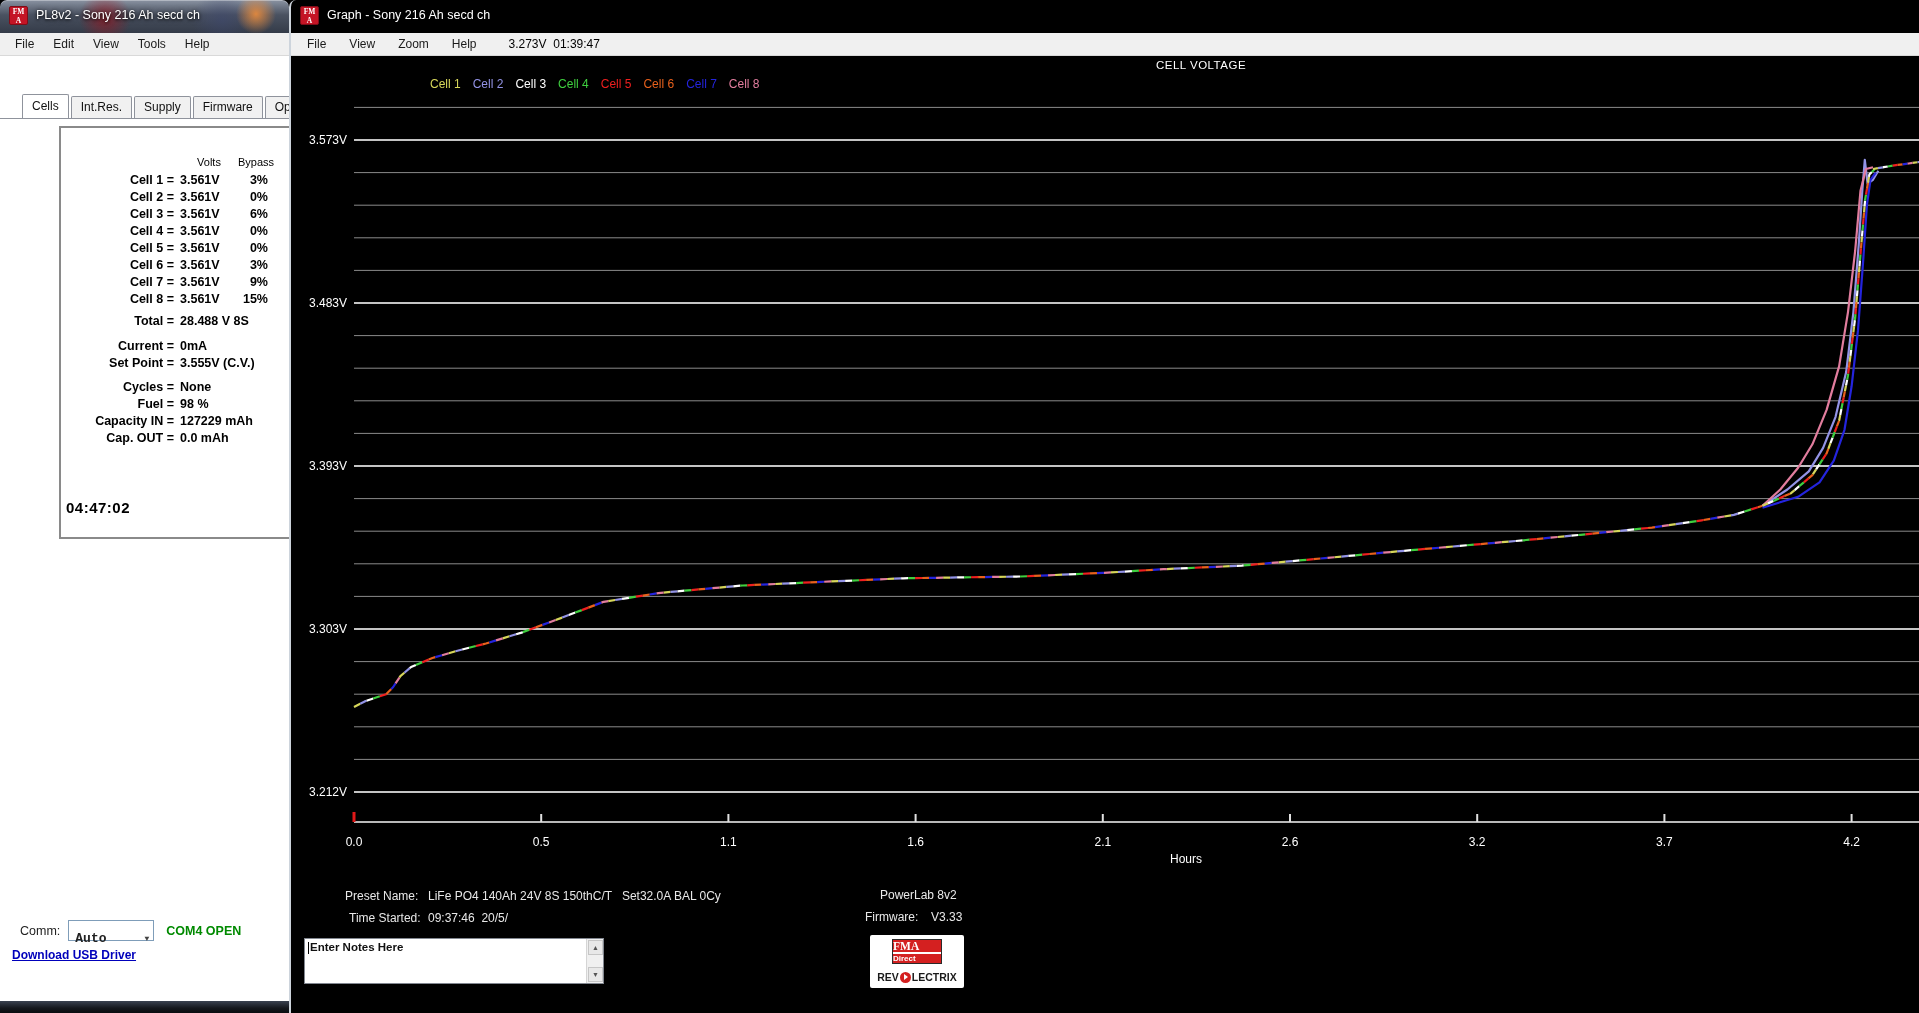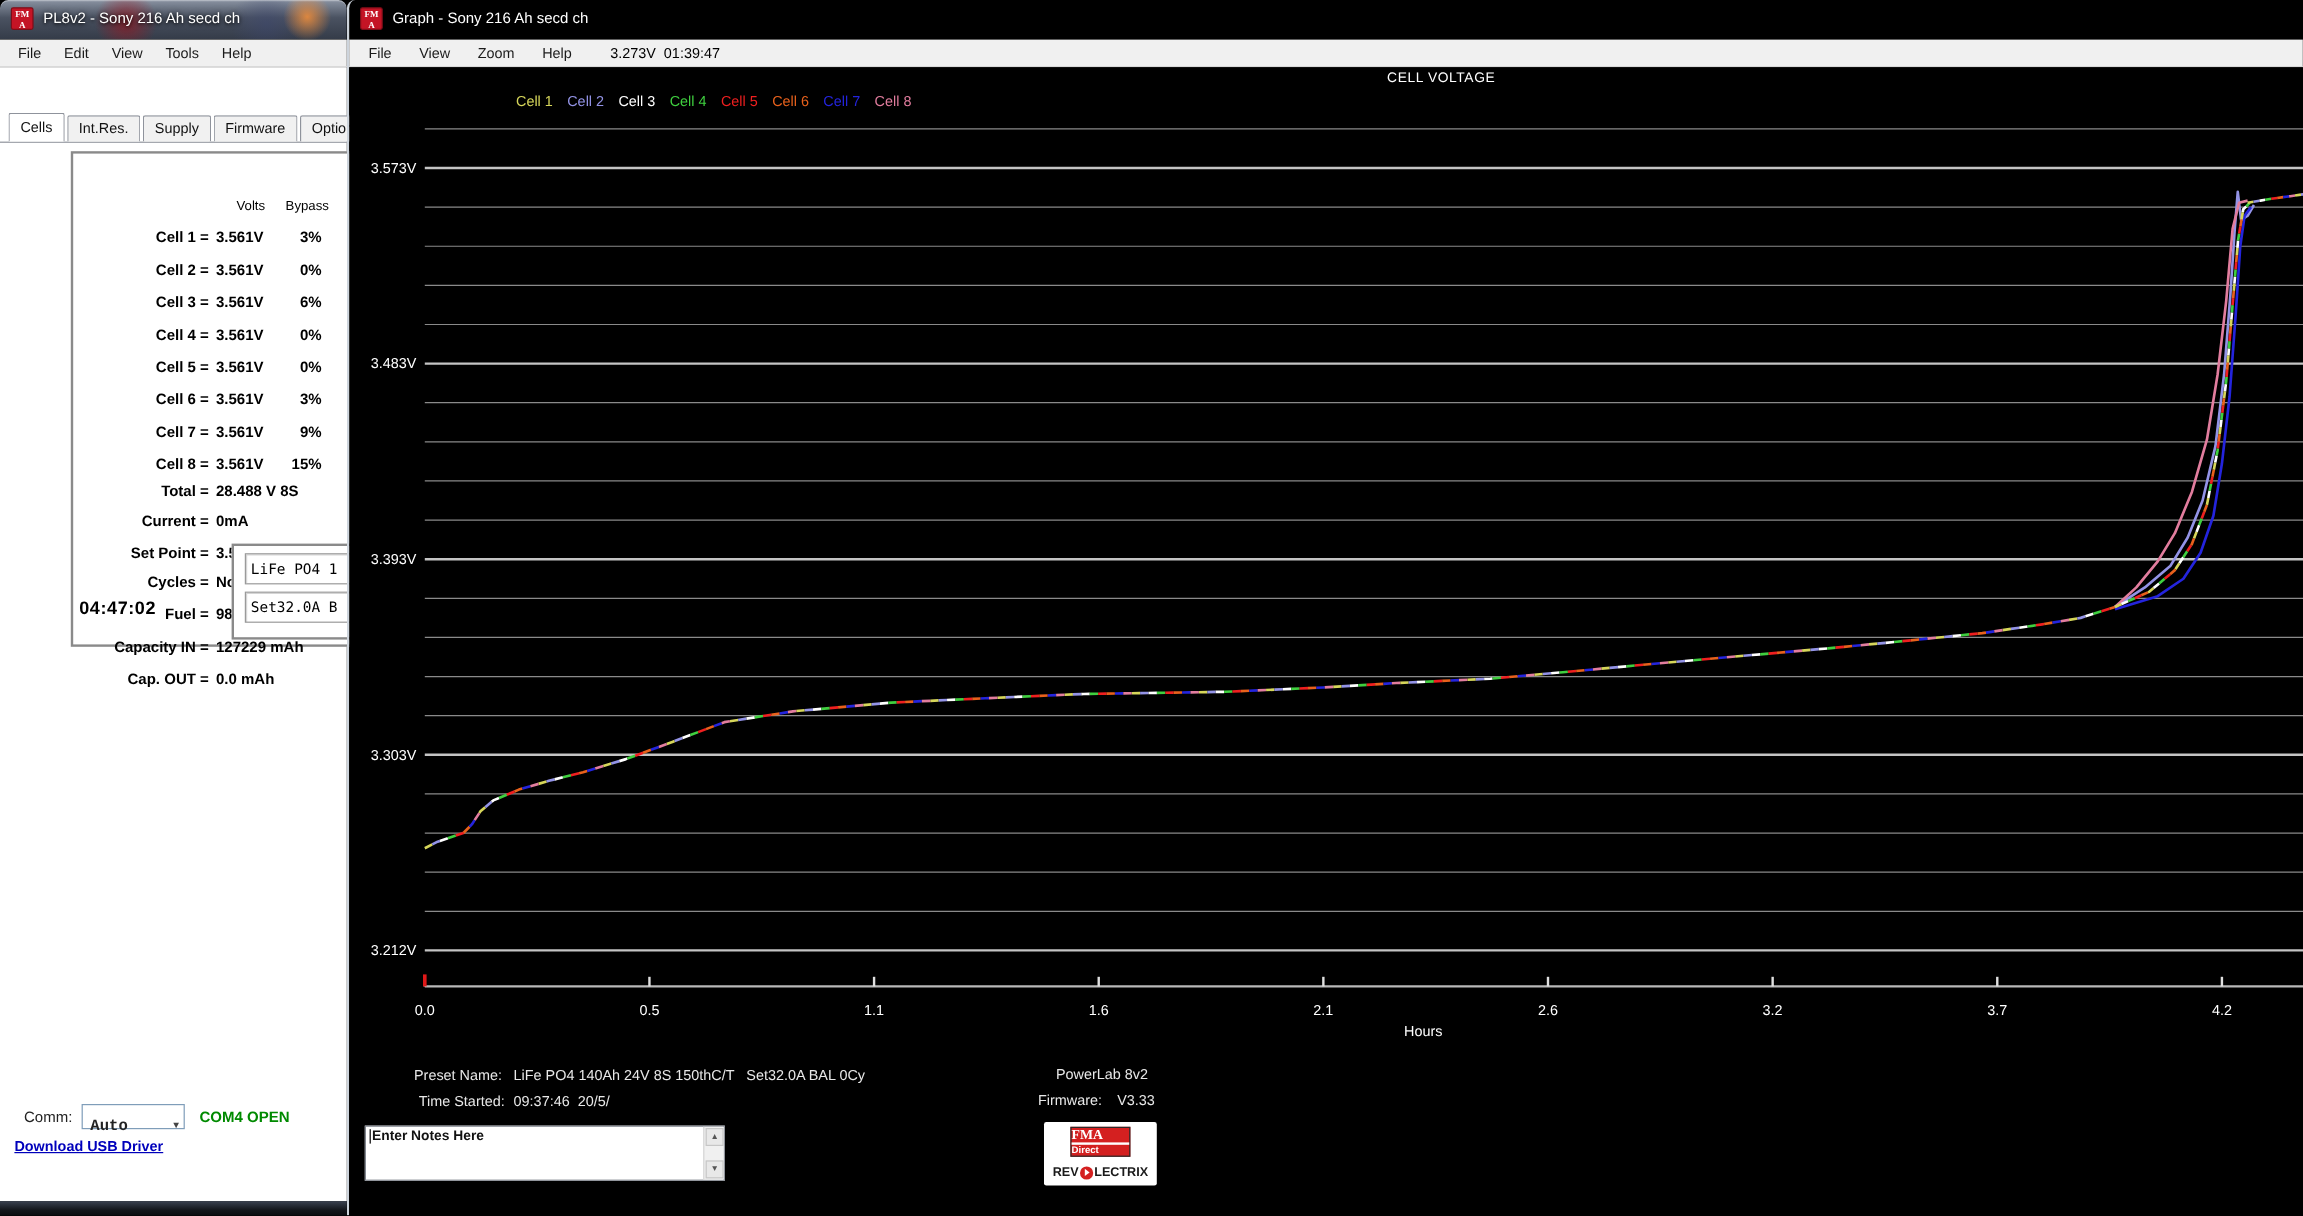--- a/index.html
+++ b/index.html
@@ -21,31 +21,31 @@
   .titlebar .ttl { position:absolute; left:36px; top:8px; color:#fff; font-size:12.5px;
                    text-shadow:0 1px 3px rgba(0,0,0,.9), 0 0 6px rgba(0,0,0,.6); }
   .fma-ico { position:absolute; left:9px; top:6px; width:19px; height:19px; background:#c41425;
              border:1px solid #7e0d18; border-radius:2px; color:#fff; text-align:center;
              font-family:"Liberation Serif",serif; font-weight:bold; font-size:7.5px; line-height:8.5px; padding-top:1px; }
   .menubar { position:absolute; left:0; top:33px; width:100%; height:23px; background:#f0f0f0;
              border-bottom:1px solid #d9d9d9; display:flex; align-items:center; gap:9px; padding-left:10px; }
   .menubar .menu-item { font-size:12px; color:#1a1a1a; padding:2px 5px; }
   .lwin .client { position:absolute; left:0; top:56px; width:289px; height:945px; background:#fff; }
 
-  .tabs { position:absolute; left:7px; top:40px; display:flex;justify-content:space-between; }
+  .tabs { position:absolute; left:22px; top:40px; display:flex;justify-content:space-between; }
   .tab { border:1px solid #8f939c; border-bottom:none; background:#f1f1f1; font-size:12px;
          padding:3px 9px 4px 9px; margin-right:2px; border-radius:2px 2px 0 0; color:#111; white-space:nowrap; }
   .tab.active { background:#fff; padding-top:4px; margin-top:-2px; position:relative; z-index:2; }
   .tabline { position:absolute; left:0; top:62px; width:289px; height:1px; background:#8f939c; }
 
   .groupbox { position:absolute; left:59px; top:70px; width:300px; height:413px;
               border:2px solid #8a8a8a; background:#fff; }
 
   .cellrows { position:absolute; left:1px; top:26px; width:212px; }
-  .crow { display:flex; height:17px; align-items:center; font-weight:bold; font-size:12.5px; color:#000;margin-top:10px; }
+  .crow { display:flex; height:17px; align-items:center; font-weight:bold; font-size:12.5px; color:#000; }
   .crow .lab { width:112px; text-align:right; white-space:nowrap; }
   .crow .val { width:64px; text-align:left; padding-left:6px; white-space:nowrap; }
   .crow .byp { width:30px; text-align:right; }
   .hdr { font-weight:normal; font-size:11px; height:15px; margin-bottom:2px; }
   #info-rows .crow .val { width:100px; }
   #info-rows .crow:nth-child(1) { margin-top:5px; }
   #info-rows .crow:nth-child(2) { margin-top:8px; }
   #info-rows .crow:nth-child(4) { margin-top:7px; }
 
   .timer { position:absolute; left:66px; top:443px; font-size:15px; font-weight:bold; color:#000; letter-spacing:.5px; }
@@ -211,24 +211,20 @@
             <div class="crow">
               <span class="lab">Cap. OUT =</span>
               <span class="val">0.0 mAh</span>
             </div>
           </div>
       </div>
     </div>
 
     <div class="timer">04:47:02</div>
 
-    <div class="presetbox">
-      <div class="pfield">LiFe PO4 1</div>
-      <div class="pfield">Set32.0A B</div>
-    </div>
 
     <div class="commrow">
       <span class="commlabel">Comm:</span>
       <div class="combo">
         <span class="cval">Auto</span>
         <span class="arr">▼</span>
       </div>
       <span class="comstatus">COM4 OPEN</span>
     </div>
     <a class="usblink">Download USB Driver</a>

